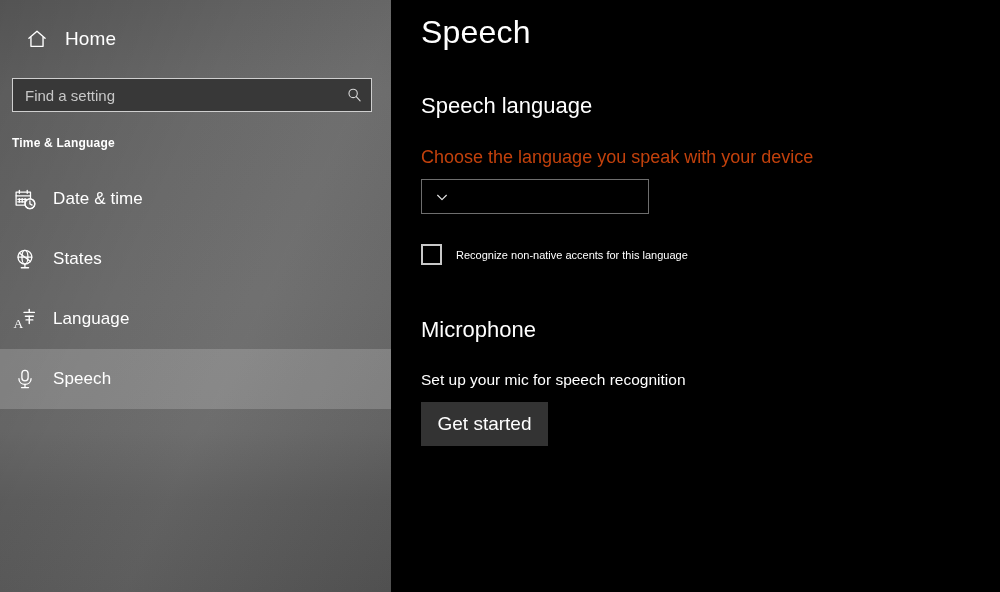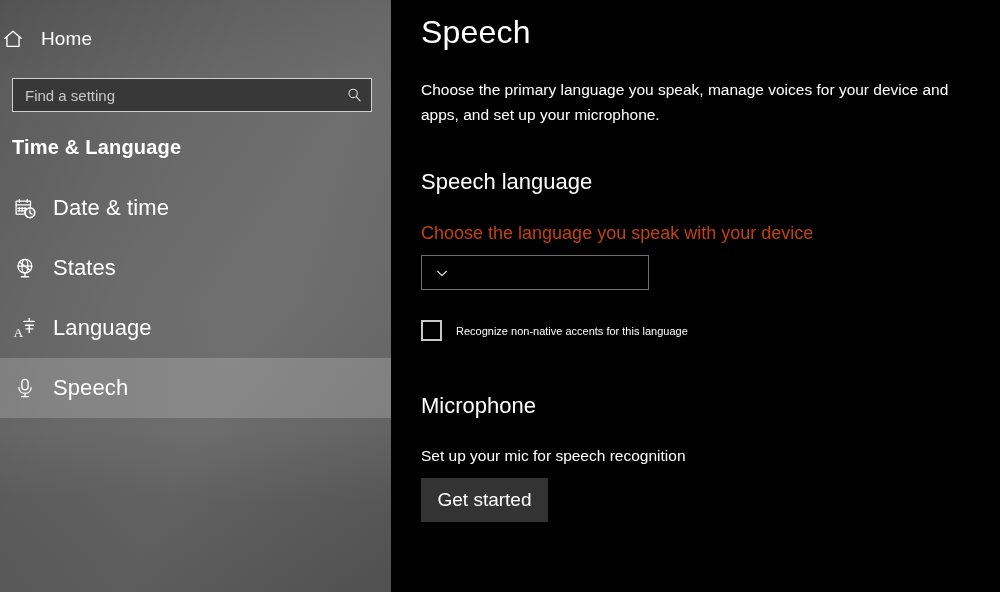--- a/index.html
+++ b/index.html
@@ -45,21 +45,21 @@
   }
 
   
   .home-row {
     position: relative;
     z-index: 2;
     display: flex;
     align-items: center;
     height: 40px;
     margin-top: 19px;
-    padding-left: 0;
+    padding-left: 24px;
     cursor: default;
   }
   .home-icon {
     width: 26px;
     height: 26px;
     display: flex;
     align-items: center;
     justify-content: center;
     flex: 0 0 26px;
   }
@@ -99,21 +99,21 @@
     align-items: center;
     justify-content: center;
     height: 100%;
   }
 
   
   .cat-title {
     position: relative;
     z-index: 2;
     margin: 24px 0 0 12px;
-    font-size: 20px;
+    font-size: 12px;
     font-weight: bold;
     color: #ffffff;
     letter-spacing: .2px;
   }
 
   
   .nav {
     position: relative;
     z-index: 2;
     margin-top: 19px;
@@ -130,21 +130,21 @@
   .nav-icon {
     flex: 0 0 26px;
     width: 26px;
     height: 26px;
     display: flex;
     align-items: center;
     justify-content: center;
   }
   .nav-label {
     margin-left: 15px;
-    font-size: 22px;
+    font-size: 17px;
     color: #ffffff;
     letter-spacing: .1px;
   }
 
   
   .main {
     flex: 1 1 auto;
     height: 592px;
     background: #000000;
     padding: 0 0 0 30px;
@@ -339,21 +339,20 @@
         <span class="nav-label">Speech</span>
       </div>
 
     </nav>
   </aside>
 
   <main class="main">
 
     <h1 class="page-title">Speech</h1>
 
-    <p class="page-desc">Choose the primary language you speak, manage voices for your device and apps, and set up your microphone.</p>
 
     <h2 class="section-head">Speech language</h2>
 
     <div class="field-label">Choose the language you speak with your device</div>
 
     <div class="dropdown">
       <span class="dropdown-chevron">
         <svg width="14" height="14" viewBox="0 0 16 16" fill="none" stroke="#e6e6e6" stroke-width="1.3" stroke-linecap="round" stroke-linejoin="round">
           <path d="M3 6 L8 11 L13 6"></path>
         </svg>

